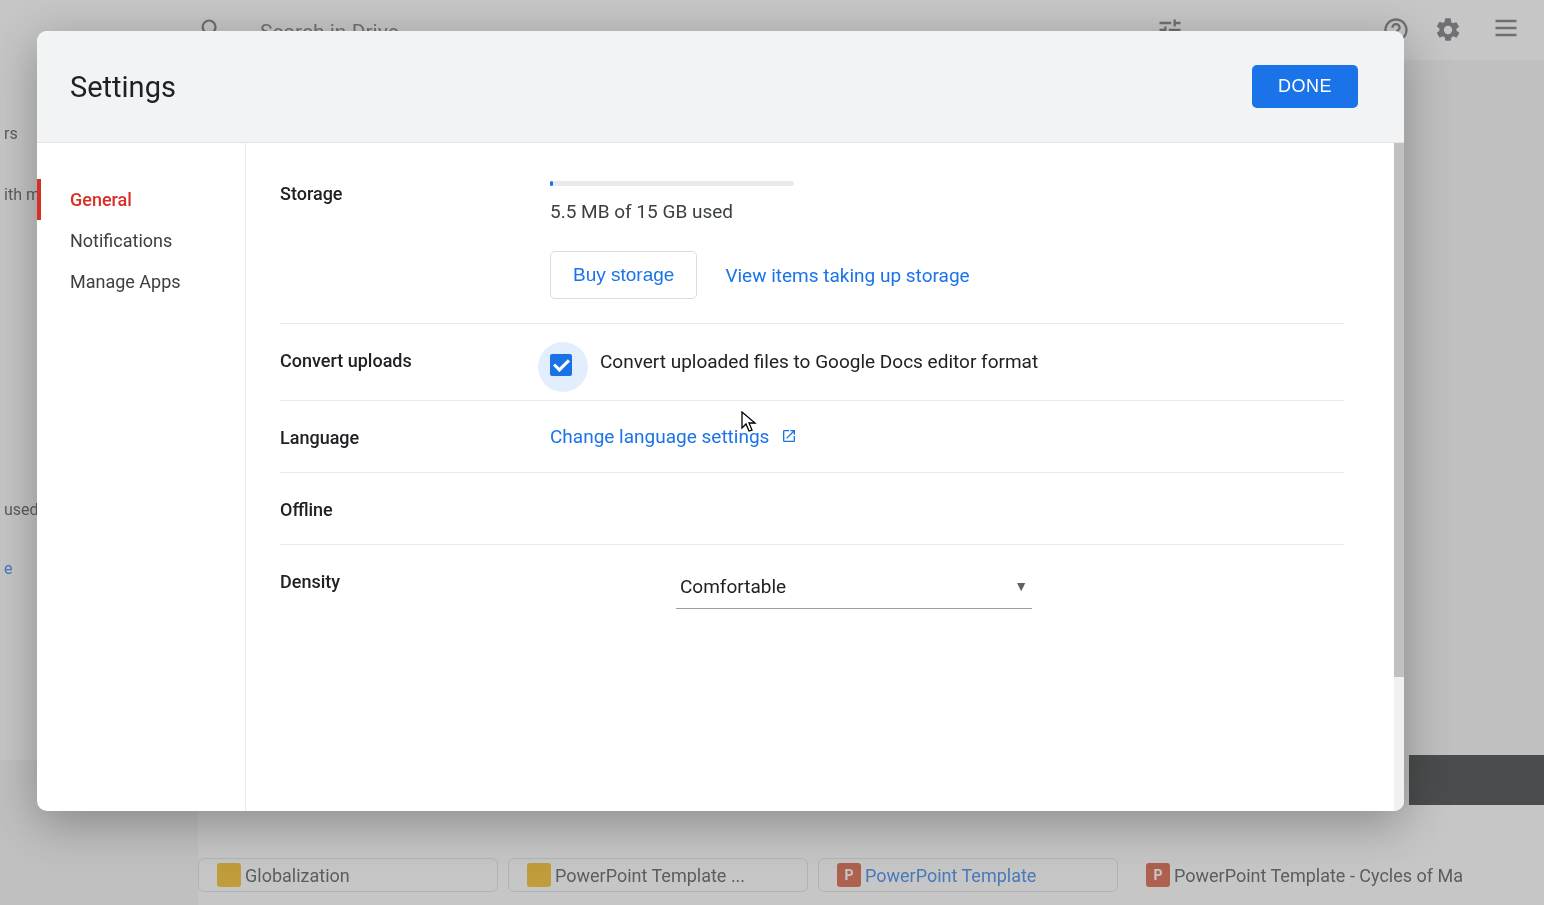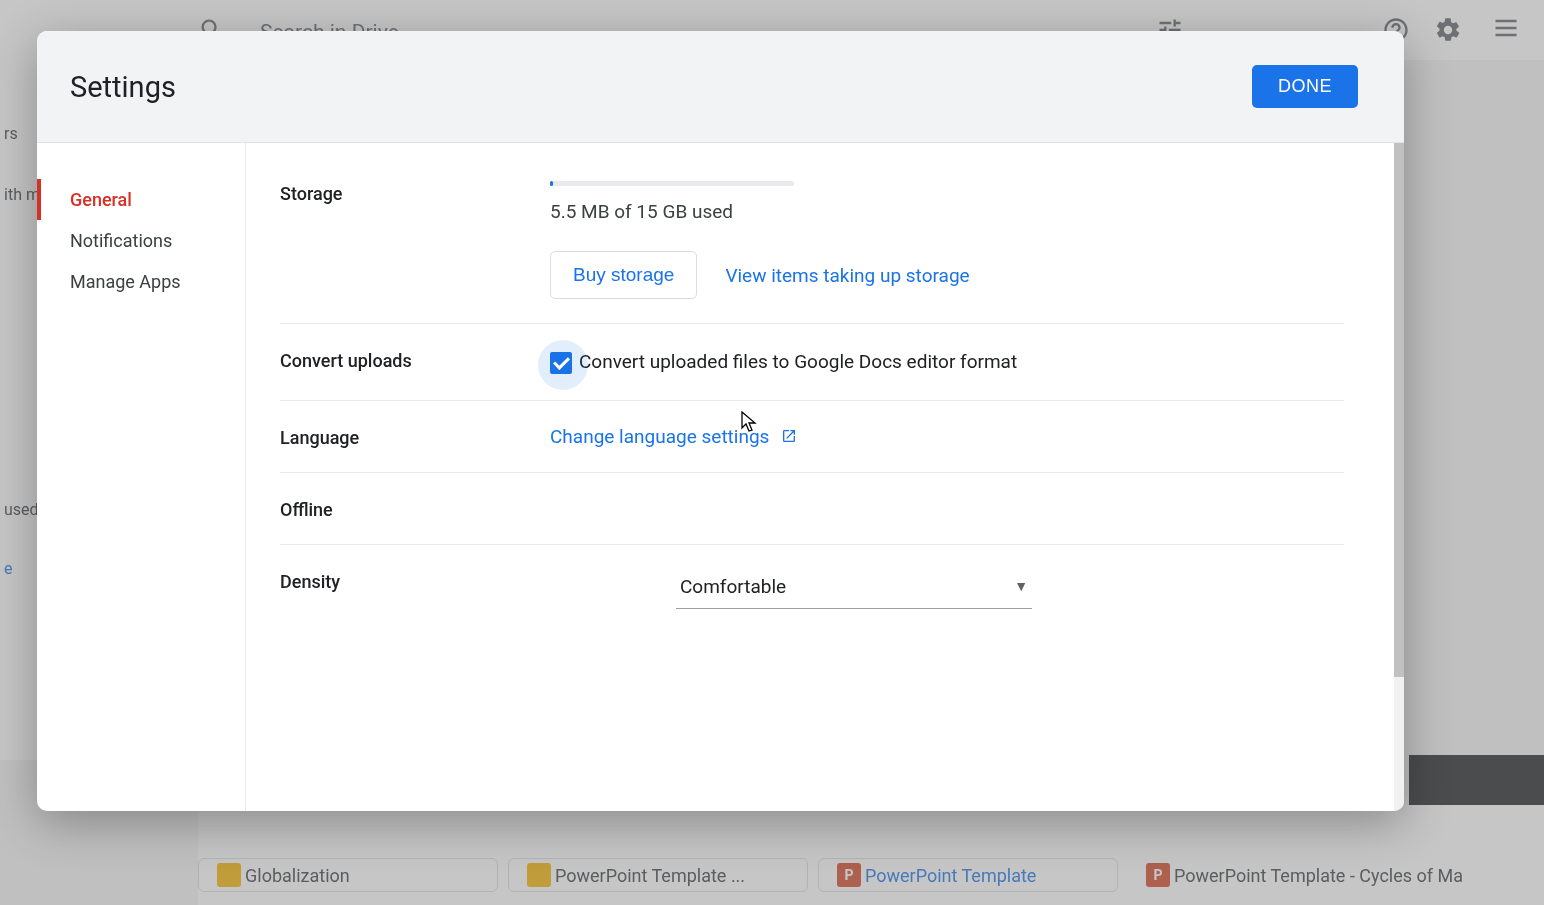--- a/index.html
+++ b/index.html
@@ -180,21 +180,21 @@
     border: 1px solid #dadce0;
     color: #1a73e8;
     font-size: 19px;
     padding: 12px 22px;
     border-radius: 5px;
     cursor: pointer;
   }
   .link-text { color: #1a73e8; font-size: 19px; cursor: pointer; }
 
   
-  .cb-wrap { display: flex; gap: 7px; align-items: center; }
+  .cb-wrap { display: flex; gap: 28px; align-items: flex-end; }
   .cb {
     width: 22px; height: 22px; border: 2.5px solid #5f6368;
     border-radius: 2px; flex-shrink: 0; margin-top: 2px;
     display: flex; align-items: center; justify-content: center;
     cursor: pointer; position: relative;
   }
   .cb.checked { background: #1a73e8; border-color: #1a73e8; }
   .cb.checked::after {
     content: ""; width: 6px; height: 12px;
     border: solid #fff; border-width: 0 3px 3px 0;

